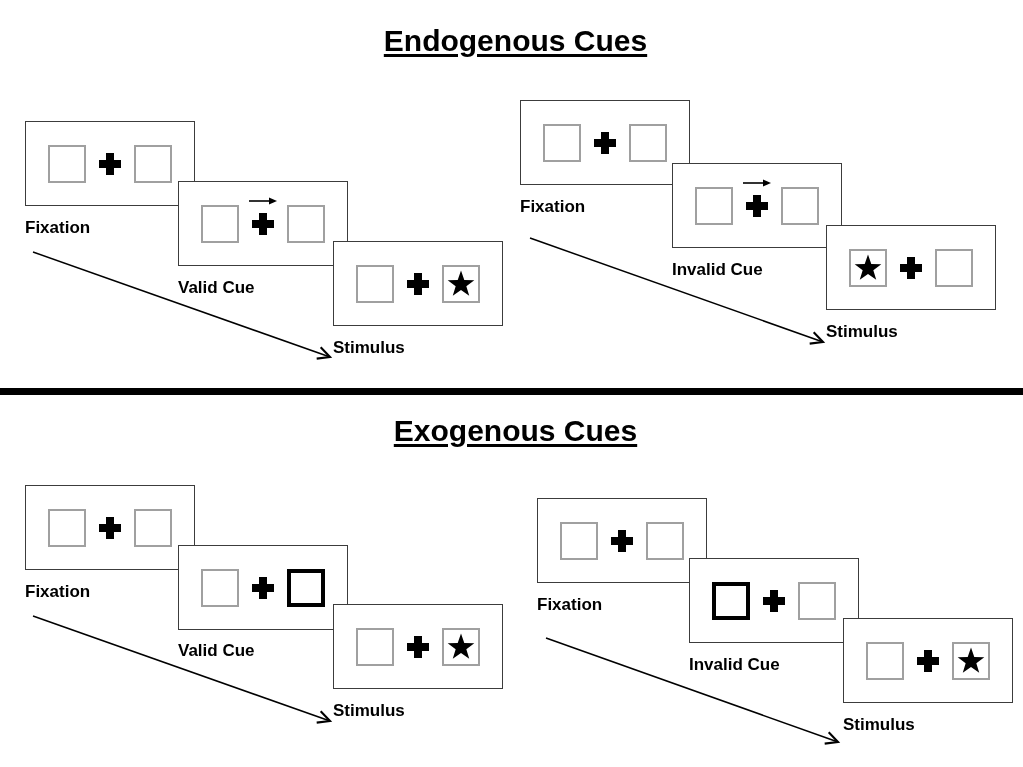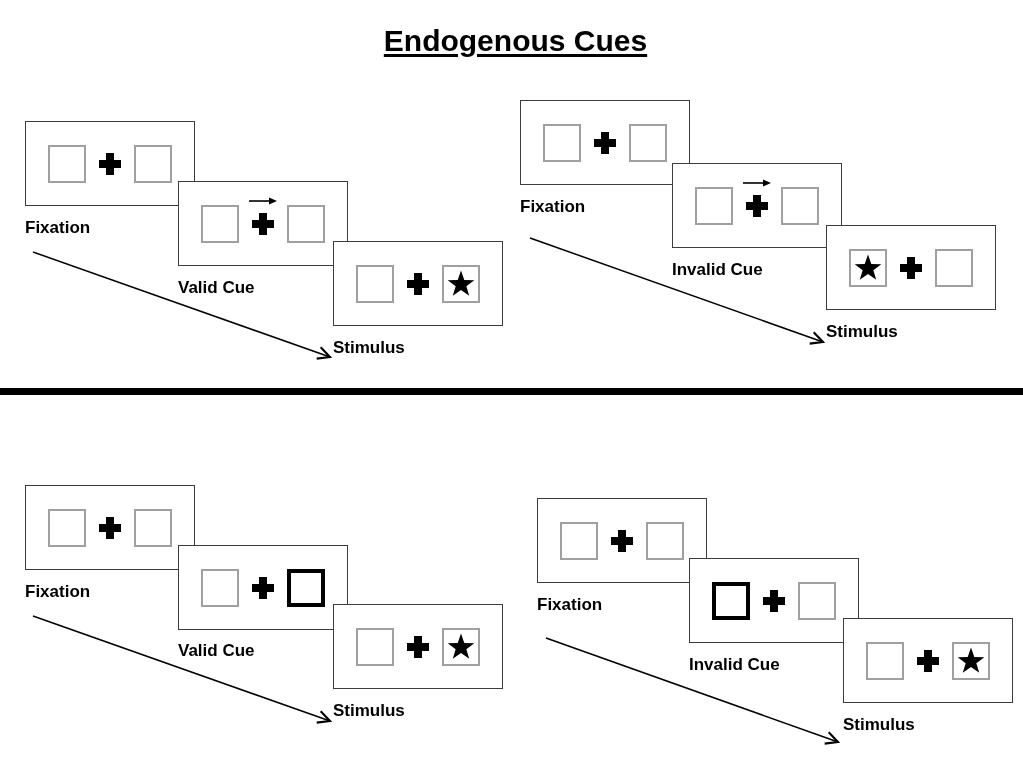--- a/index.html
+++ b/index.html
@@ -89,20 +89,21 @@
       </marker>
     </defs>
     <line x1="33" y1="252" x2="330" y2="357" stroke="#000" stroke-width="1.5" marker-end="url(#ah)"></line>
     <line x1="530" y1="238" x2="823" y2="342" stroke="#000" stroke-width="1.5" marker-end="url(#ah)"></line>
     <line x1="33" y1="616" x2="330" y2="721" stroke="#000" stroke-width="1.5" marker-end="url(#ah)"></line>
     <line x1="546" y1="638" x2="838" y2="742" stroke="#000" stroke-width="1.5" marker-end="url(#ah)"></line>
   </svg>
 
   <div class="sec-title" style="top:24px">Endogenous Cues</div>
   <div class="divider"></div>
+  <div class="sec-title" style="top:414px">Exogenous Cues</div>
 
   <div class="panel" style="left:25px;top:121px">
     <div class="box"></div>
     <div class="center">
       <svg class="plus" viewBox="0 0 22 22" width="22" height="22">
           <path d="M7 0h8v7h7v8h-7v7H7v-7H0V7h7z"></path>
         </svg>
     </div>
     <div class="box"></div>
   </div>

